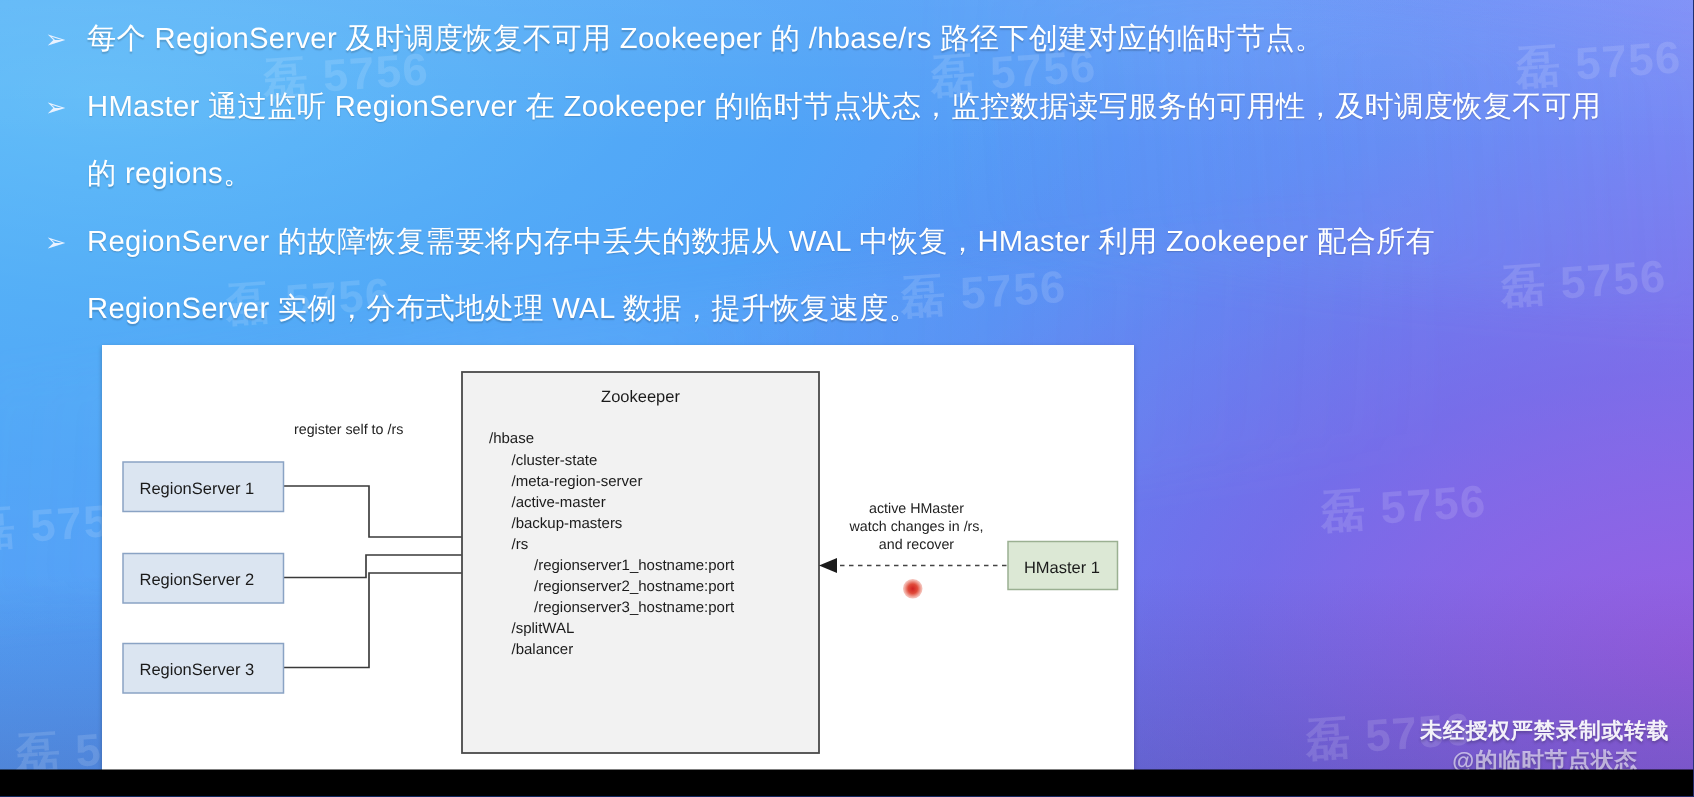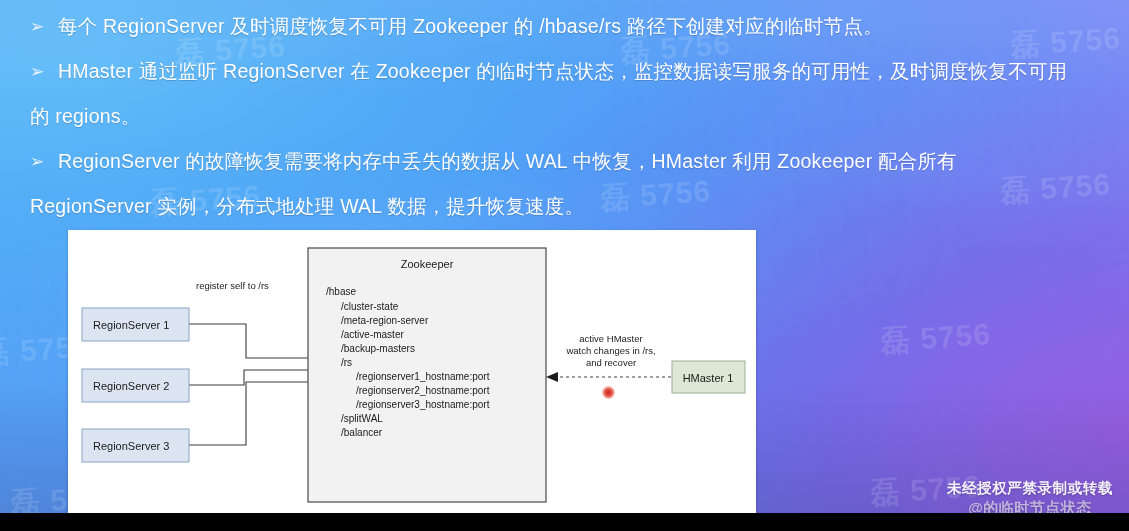--- a/index.html
+++ b/index.html
@@ -98,20 +98,21 @@
     color: #eaf2ff;
     font-size: 17px;
     line-height: 45px;
   }
   .bullet-text {
     flex: 1 1 auto;
     letter-spacing: 0.2px;
     text-shadow: 0 1px 1px rgba(0,0,0,0.18);
   }
   .bullet-cont {
+    margin-left: 28px;
     letter-spacing: 0.2px;
     text-shadow: 0 1px 1px rgba(0,0,0,0.18);
   }
 
   
   #diagram-panel {
     position: absolute;
     left: 68px;
     top: 230px;
     width: 688px;

